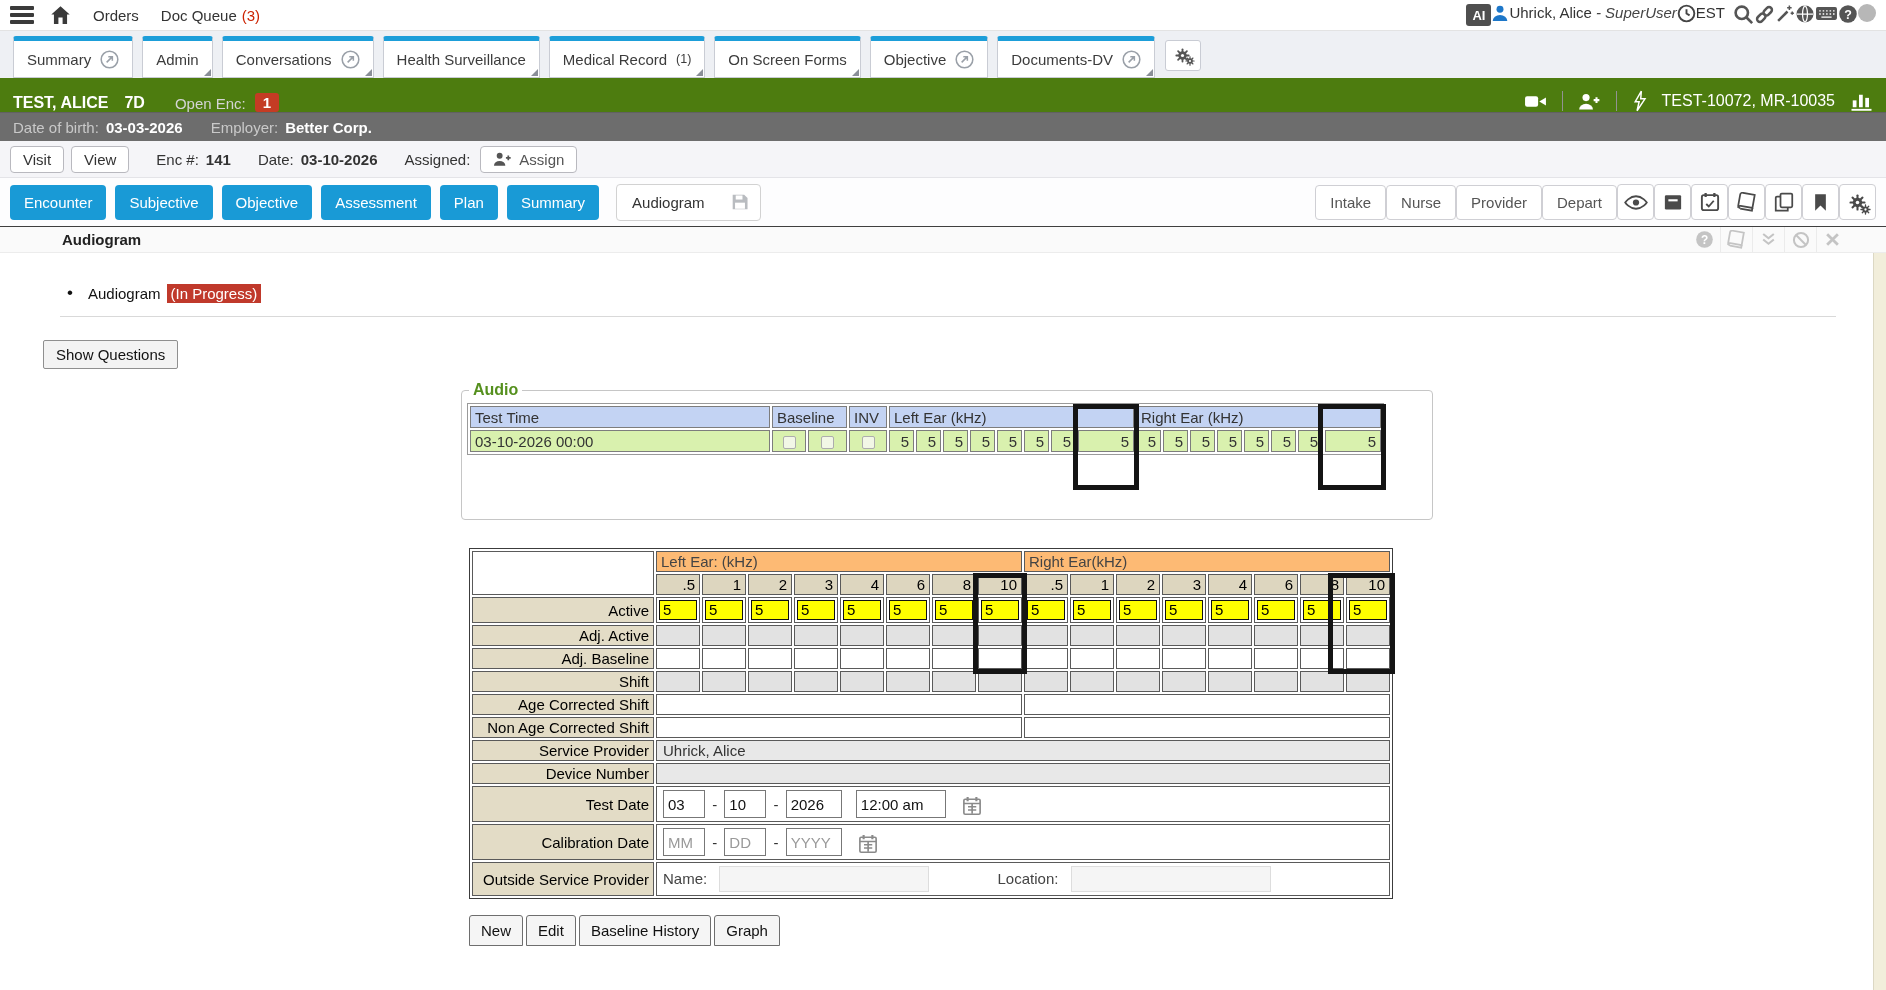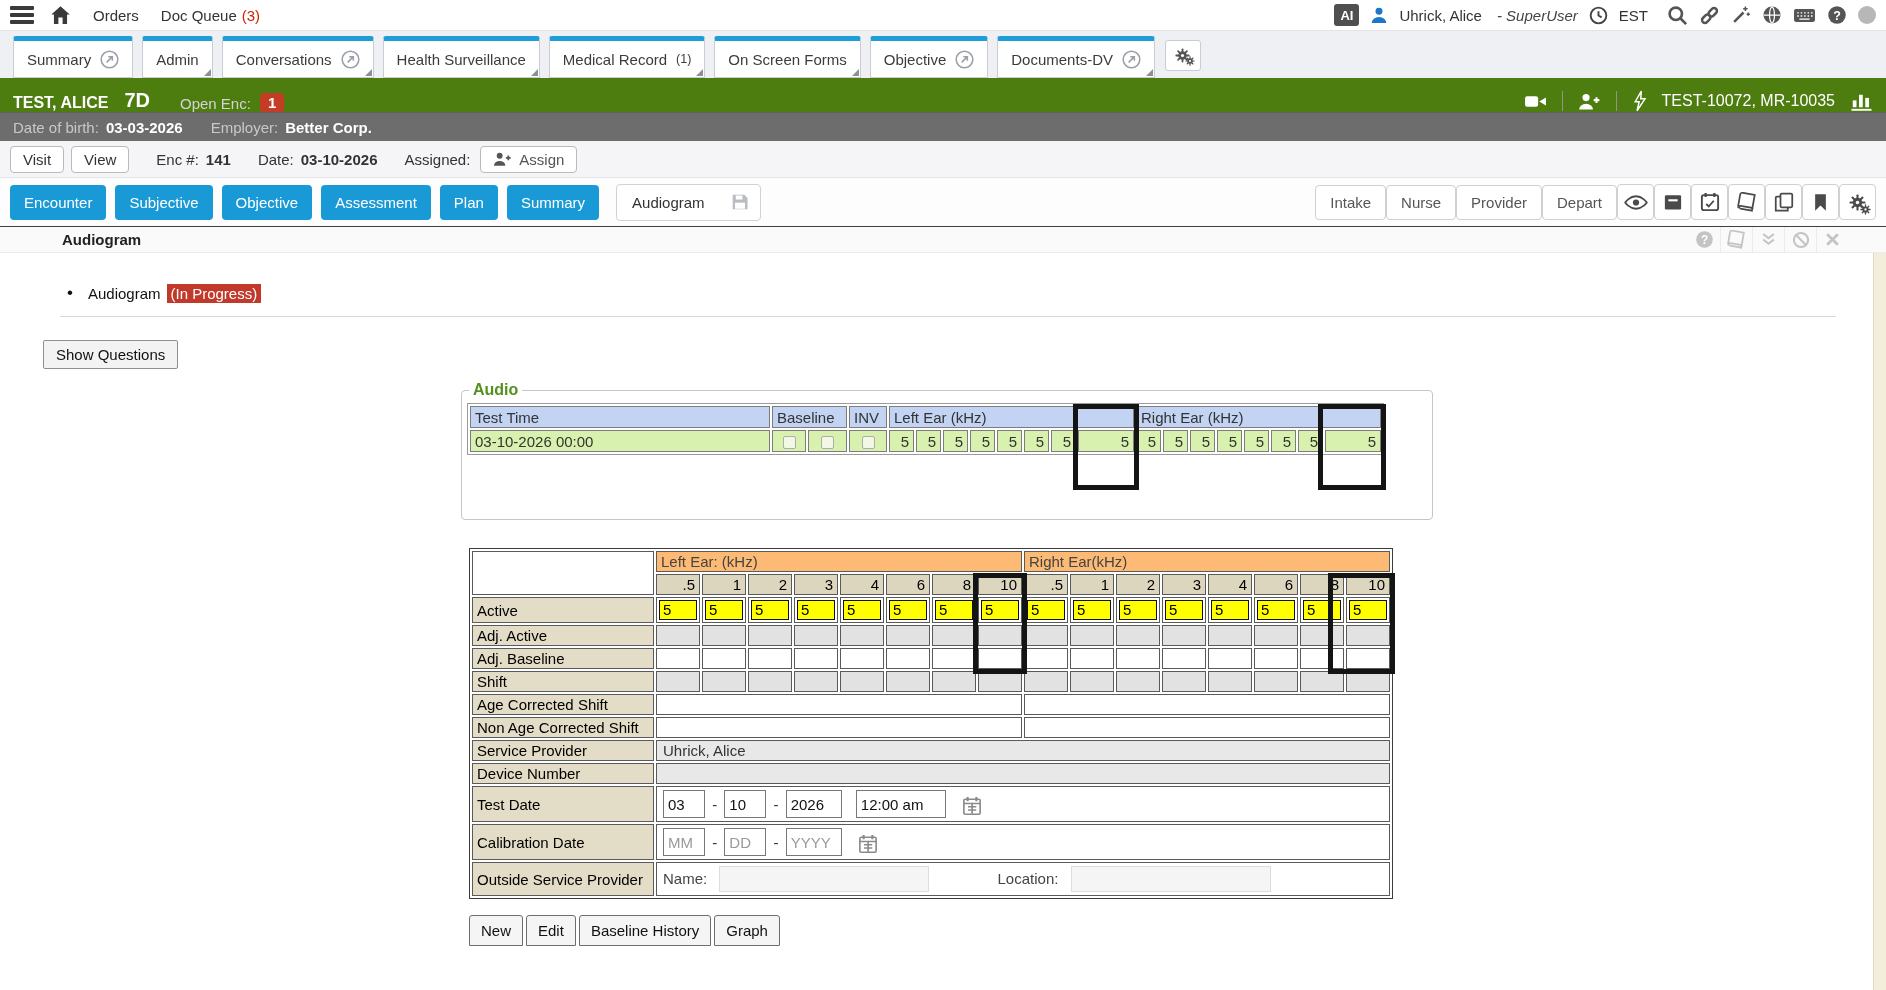--- a/index.html
+++ b/index.html
@@ -7,21 +7,21 @@
     font-family: "Liberation Sans", sans-serif; font-size: 15px; color: #333; position: relative; }
 
   
   .topbar { height: 31px; display: flex; align-items: center; padding: 0 10px; background: #fff;
     border-bottom: 1px solid #e3e3e3; }
   .hamburger { width: 24px; display: flex; flex-direction: column; gap: 3px; cursor: pointer; }
   .hamburger div { height: 4px; background: #3a3a3a; border-radius: 1px; }
   .topbar .home { margin-left: 16px; display: flex; }
   .top-link { margin-left: 22px; color: #333; cursor: pointer; }
   .doc-count { margin-left: 5px; color: #cc2200; }
-  .top-right { margin-left: auto; display: flex; align-items: center; gap: 11px; }
+  .top-right { margin-left: auto; display: flex; }
   .ai-badge { width: 25px; height: 22px; background: #4f4f4f; color: #fff; font-weight: bold;
     font-size: 13px; display: flex; align-items: center; justify-content: center; border-radius: 3px; }
   .user-name { color: #333; }
   .user-role { font-style: italic; color: #444; margin-left: 4px; }
   .tz { margin-right: 8px; }
   .gray-dot { width: 18px; height: 18px; border-radius: 50%; background: #b7b7b7; }
 
   
   .tabstrip { height: 47px; background: #eef0f4; display: flex; align-items: flex-start; padding: 0 4px; }
   .tab { position: relative; margin: 5px 0 0 9px; height: 42px; background: #fff;
@@ -29,21 +29,21 @@
     display: flex; align-items: center; gap: 9px; padding: 0 13px; color: #3c3c3c; cursor: pointer; white-space: nowrap; }
   .tab .suffix { font-size: 12.5px; }
   .fold { position: absolute; right: 1px; bottom: 1px; width: 0; height: 0;
     border-style: solid; border-width: 0 0 7px 7px; border-color: transparent transparent #8a8f98 transparent; }
   .gear-tab { margin: 9px 0 0 10px; width: 36px; height: 31px; background: #fff; border: 1px solid #c9ccd4;
     border-radius: 3px; display: flex; align-items: center; justify-content: center; cursor: pointer; color: #555; }
 
   
   .banner1 { height: 34px; background: #4d7c0f; display: flex; align-items: flex-end; padding: 0 13px; color: #fff; }
   .pt-name { font-weight: bold; font-size: 16px; }
-  .pt-age { font-weight: bold; font-size: 20px; margin-left: 16px; }
+  .pt-age { font-weight: bold; font-size: 16px; margin-left: 16px; }
   .openenc-label { color: #d4d4d4; margin-left: 30px; }
   .enc-badge { background: #c43c24; color: #fff; font-weight: bold; padding: 1px 8px; border-radius: 3px; margin-left: 9px; }
   .banner-right { margin-left: auto; display: flex; align-items: center; gap: 15px; }
   .vsep { width: 1px; height: 20px; background: #929292; }
   .pt-ids { font-size: 16px; }
   .banner2 { height: 29px; background: #6d6d6d; border-top: 1px solid #616161; display: flex; align-items: center; padding: 0 13px; }
   .b2-label { color: #c9c9c9; }
   .b2-val { color: #fff; font-weight: bold; margin: 0 28px 0 7px; }
   .b2-val:last-child { margin-right: 0; }
 
@@ -102,21 +102,21 @@
   table.t1 tr.grn td { background: #d9f1ae; color: #333; }
   td.cbc { text-align: center; }
   .cb { display: inline-block; width: 13px; height: 13px; border: 1px solid #adadad; background: #f2f7e6;
     border-radius: 2px; vertical-align: middle; }
 
   
   table.t2 { border-collapse: separate; border-spacing: 2px; background: #fff; border: 1px solid #3c3c3c;
     table-layout: fixed; margin: 28px 0 0 426px; }
   table.t2 th, table.t2 td { border: 1px solid #5a5a5a; padding: 1px 4px; height: 20px; font-size: 15px;
     font-weight: normal; overflow: hidden; white-space: nowrap; }
-  table.t2 td.lbl { background: #e3dcc6; text-align: left; color: #000; }
+  table.t2 td.lbl { background: #e3dcc6; text-align: right; color: #000; }
   table.t2 td.corner { background: #fff; }
   table.t2 td.ghdr { background: #fdba74; text-align: left; color: #444; }
   table.t2 th.tan { background: #ddd6bf; text-align: right; color: #000; }
   table.t2 td.acell { padding: 2px; background: #fff; }
   .ybox { background: #ffff00; border: 1px solid #111; height: 20px; line-height: 18px; padding-left: 3px;
     text-align: left; color: #000; }
   table.t2 tr.gray td.cell { background: #e2e2e2; }
   table.t2 tr.white td.cell { background: #fff; }
   table.t2 td.span-cell { background: #fff; }
   table.t2 td.wide { text-align: left; padding-left: 6px; }

